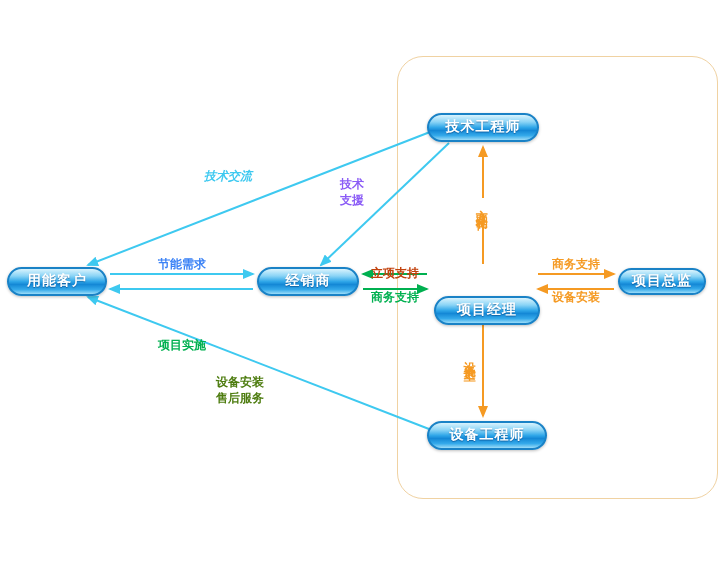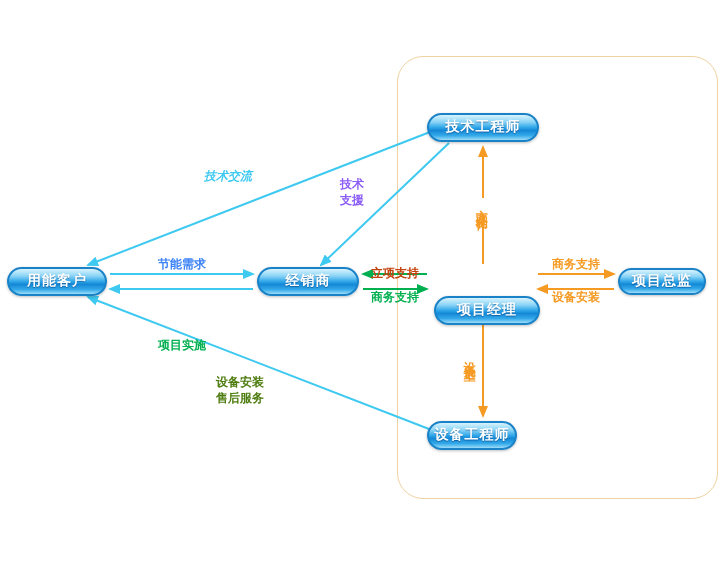--- a/index.html
+++ b/index.html
@@ -94,14 +94,14 @@
     <div class="edge-label vertical bg" style="left: 469px; top: 357px; color: rgb(245, 154, 35);">设备选型</div>
     <div class="edge-label" style="left: 576px; top: 265px; color: rgb(245, 154, 35);">商务支持</div>
     <div class="edge-label" style="left: 576px; top: 298px; color: rgb(245, 154, 35);">设备安装</div>
     <div class="edge-label" style="left: 240px; top: 391px; color: #4d7c0f;">设备安装
 售后服务</div>
     <div class="node" style="left: 427px; top: 112.5px; width: 112px; height: 29px; border-color: rgb(26, 130, 198); color: rgb(255, 255, 255);">技术工程师</div>
     <div class="node" style="left: 7px; top: 266.5px; width: 100px; height: 29px; border-color: rgb(26, 130, 198); color: rgb(255, 255, 255);">用能客户</div>
     <div class="node" style="left: 257px; top: 266.5px; width: 102px; height: 29px; border-color: rgb(26, 130, 198); color: rgb(255, 255, 255);">经销商</div>
     <div class="node" style="left: 434px; top: 266.5px; width: 106px; height: 29px; border-color: rgb(26, 130, 198); color: rgb(255, 255, 255); margin-top: 29px;">项目经理</div>
     <div class="node" style="left: 618px; top: 267.5px; width: 88px; height: 27px; border-color: rgb(26, 130, 198); color: rgb(255, 255, 255);">项目总监</div>
-    <div class="node" style="left: 427px; top: 420.5px; width: 90px; height: 29px; border-color: rgb(26, 130, 198); color: rgb(255, 255, 255);">设备工程师</div>
+    <div class="node" style="left: 427px; top: 420.5px; width: 120px; height: 29px; border-color: rgb(26, 130, 198); color: rgb(255, 255, 255);">设备工程师</div>
   </div>
 
 </body></html>

